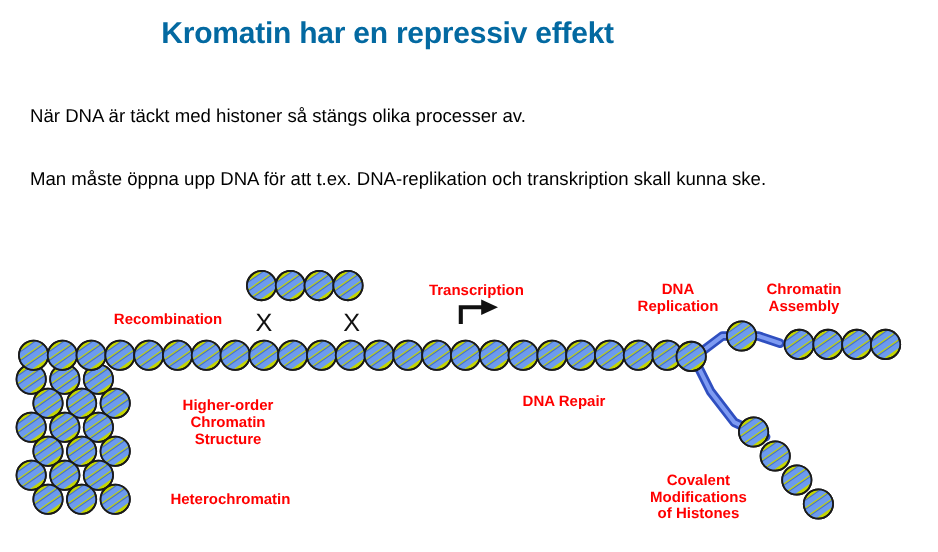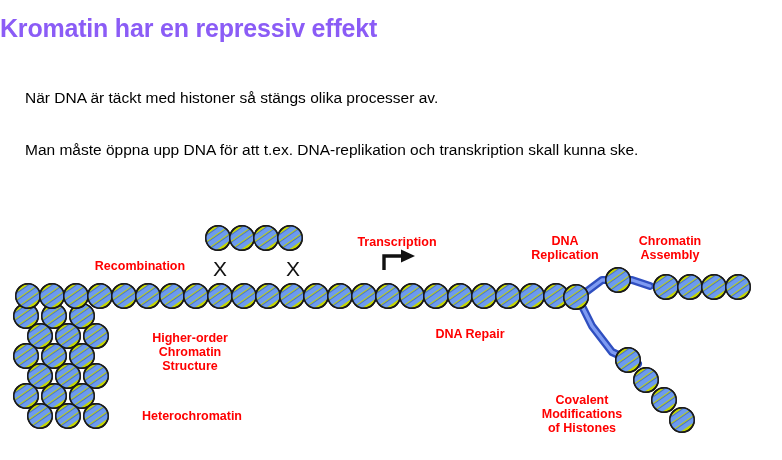--- a/index.html
+++ b/index.html
@@ -1,22 +1,22 @@
 <!DOCTYPE html>
 <html><head>
 <meta charset="utf-8">
 <style>
   html,body{margin:0;padding:0;background:#fff;}
   body{width:782px;height:460px;overflow:hidden;
        font-family:"Liberation Sans",sans-serif;color:#000;}
   #slide{position:relative;width:782px;height:460px;background:#fff;}
 
-  .title{position:absolute;left:0;top:14px;width:646px;
+  .title{position:absolute;left:0;top:14px;width:646px;text-align:center;
          font-family:"Liberation Sans",sans-serif;font-weight:bold;
-         font-size:25px;letter-spacing:-0.2px;color:#8b5cf6;}
+         font-size:25px;letter-spacing:-0.2px;color:#0369a1;}
 
   .body-line{position:absolute;left:25px;font-size:15.5px;color:#000;
              font-family:"Liberation Sans",sans-serif;white-space:nowrap;}
   .line1{top:89px;}
   .line2{top:141px;}
 
   #figure{position:absolute;left:0;top:208px;width:782px;height:252px;}
   svg{display:block;}
 
   .lbl{fill:#FF0000;font-family:"Liberation Sans",sans-serif;

